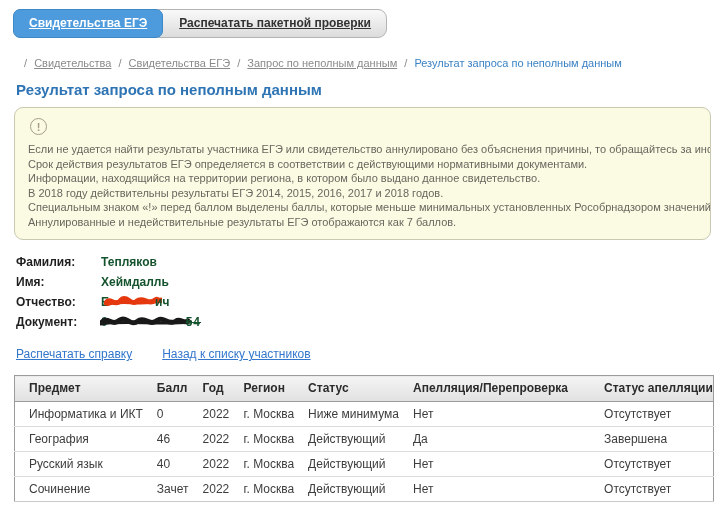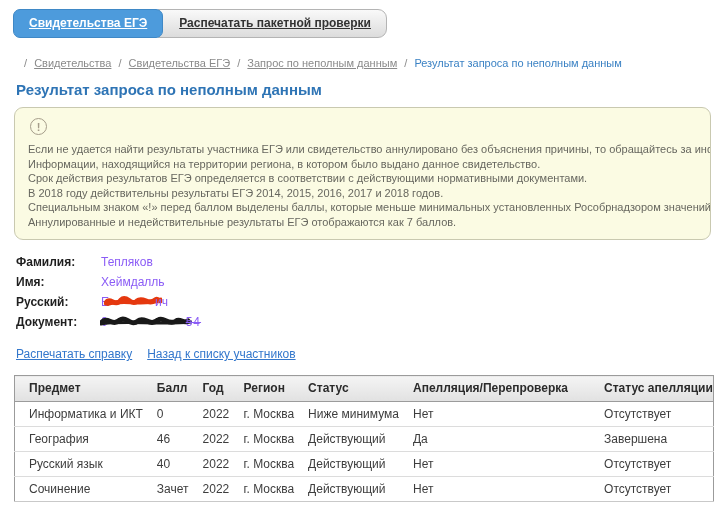--- a/index.html
+++ b/index.html
@@ -42,27 +42,27 @@
   .notice-icon {
     width:17px; height:17px; border:1px solid #a59d8a; border-radius:50%;
     color:#a59d8a; font-size:11px; font-weight:bold;
     text-align:center; line-height:16px; margin:2px 0 7px 2px;
   }
   .notice-line { font-size:11px; color:#67675f; line-height:14.5px; white-space:nowrap; }
   
   .person { margin:12px 0 0 16px; }
   .person-row { display:flex; font-size:12px; line-height:20px; align-items:center; }
   .person-label { font-weight:bold; color:#1f1f1f; width:85px; }
-  .person-value { color:#8b5cf6; position:relative; display:flex; align-items:center; }
+  .person-value { color:#14532d; position:relative; display:flex; align-items:center;font-weight:bold; }
   .scribble { display:inline-block; vertical-align:middle; }
   .scribble-red { margin:0 -7px 0 -5px; }
   .scribble-black { margin-left:-8px; }
   .struck { text-decoration:line-through; margin-left:-6px; letter-spacing:1px; }
   
-  .actions { margin:15px 12px 0 16px; display:flex; gap:15px; font-size:12px; }
+  .actions { margin:15px 12px 0 16px; display:flex; gap:30px; font-size:12px; }
   .action-link { color:#3377cc; text-decoration:underline; cursor:pointer; }
   
   .results { margin:14px 0 0 14px; width:700px; border-collapse:collapse; border:1px solid #9b9b9b; }
   .results th {
     background:linear-gradient(#f4f4f4,#e1e1e1);
     font-size:12px; font-weight:bold; color:#2b2b2b; text-align:left;
     padding:5px 0 6px 14px; border-bottom:1px solid #9b9b9b; white-space:nowrap;
   }
   .results td {
     font-size:12px; color:#3d3d3d; padding:5px 0 5px 14px;
@@ -88,38 +88,38 @@
   <span class="crumb-link">Запрос по неполным данным</span>
   <span class="sep">/</span>
   <span class="crumb-current">Результат запроса по неполным данным</span>
 </div>
 
 <div class="page-title">Результат запроса по неполным данным</div>
 
 <div class="notice">
   <div class="notice-icon">!</div>
   <div class="notice-line">Если не удается найти результаты участника ЕГЭ или свидетельство аннулировано без объяснения причины, то обращайтесь за информацией в Региональный Центр Обработки</div>
+  <div class="notice-line">Срок действия результатов ЕГЭ определяется в соответствии с действующими нормативными документами.</div>
   <div class="notice-line">Информации, находящийся на территории региона, в котором было выдано данное свидетельство.</div>
-  <div class="notice-line">Срок действия результатов ЕГЭ определяется в соответствии с действующими нормативными документами.</div>
   <div class="notice-line">В 2018 году действительны результаты ЕГЭ 2014, 2015, 2016, 2017 и 2018 годов.</div>
   <div class="notice-line">Специальным знаком «!» перед баллом выделены баллы, которые меньше минимальных установленных Рособрнадзором значений.</div>
   <div class="notice-line">Аннулированные и недействительные результаты ЕГЭ отображаются как 7 баллов.</div>
 </div>
 
 <div class="person">
   <div class="person-row">
     <span class="person-label">Фамилия:</span>
     <span class="person-value">Тепляков</span>
   </div>
   <div class="person-row">
     <span class="person-label">Имя:</span>
     <span class="person-value">Хеймдалль</span>
   </div>
   <div class="person-row">
-    <span class="person-label">Русский:</span>
+    <span class="person-label">Отчество:</span>
     <span class="person-value">
       <span>Е</span>
       <svg class="scribble scribble-red" width="58" height="16" viewBox="0 0 58 16">
         <path d="M2,9 C6,2 11,14 17,6 C23,0 27,13 33,7 C39,2 45,12 51,6 C54,3 56,9 57,6" fill="none" stroke="#e5380f" stroke-width="5" stroke-linecap="round"></path>
         <path d="M4,10 C16,5 34,11 55,7" fill="none" stroke="#e5380f" stroke-width="4" stroke-linecap="round"></path>
       </svg>
       <span>ич</span>
     </span>
   </div>
   <div class="person-row">

